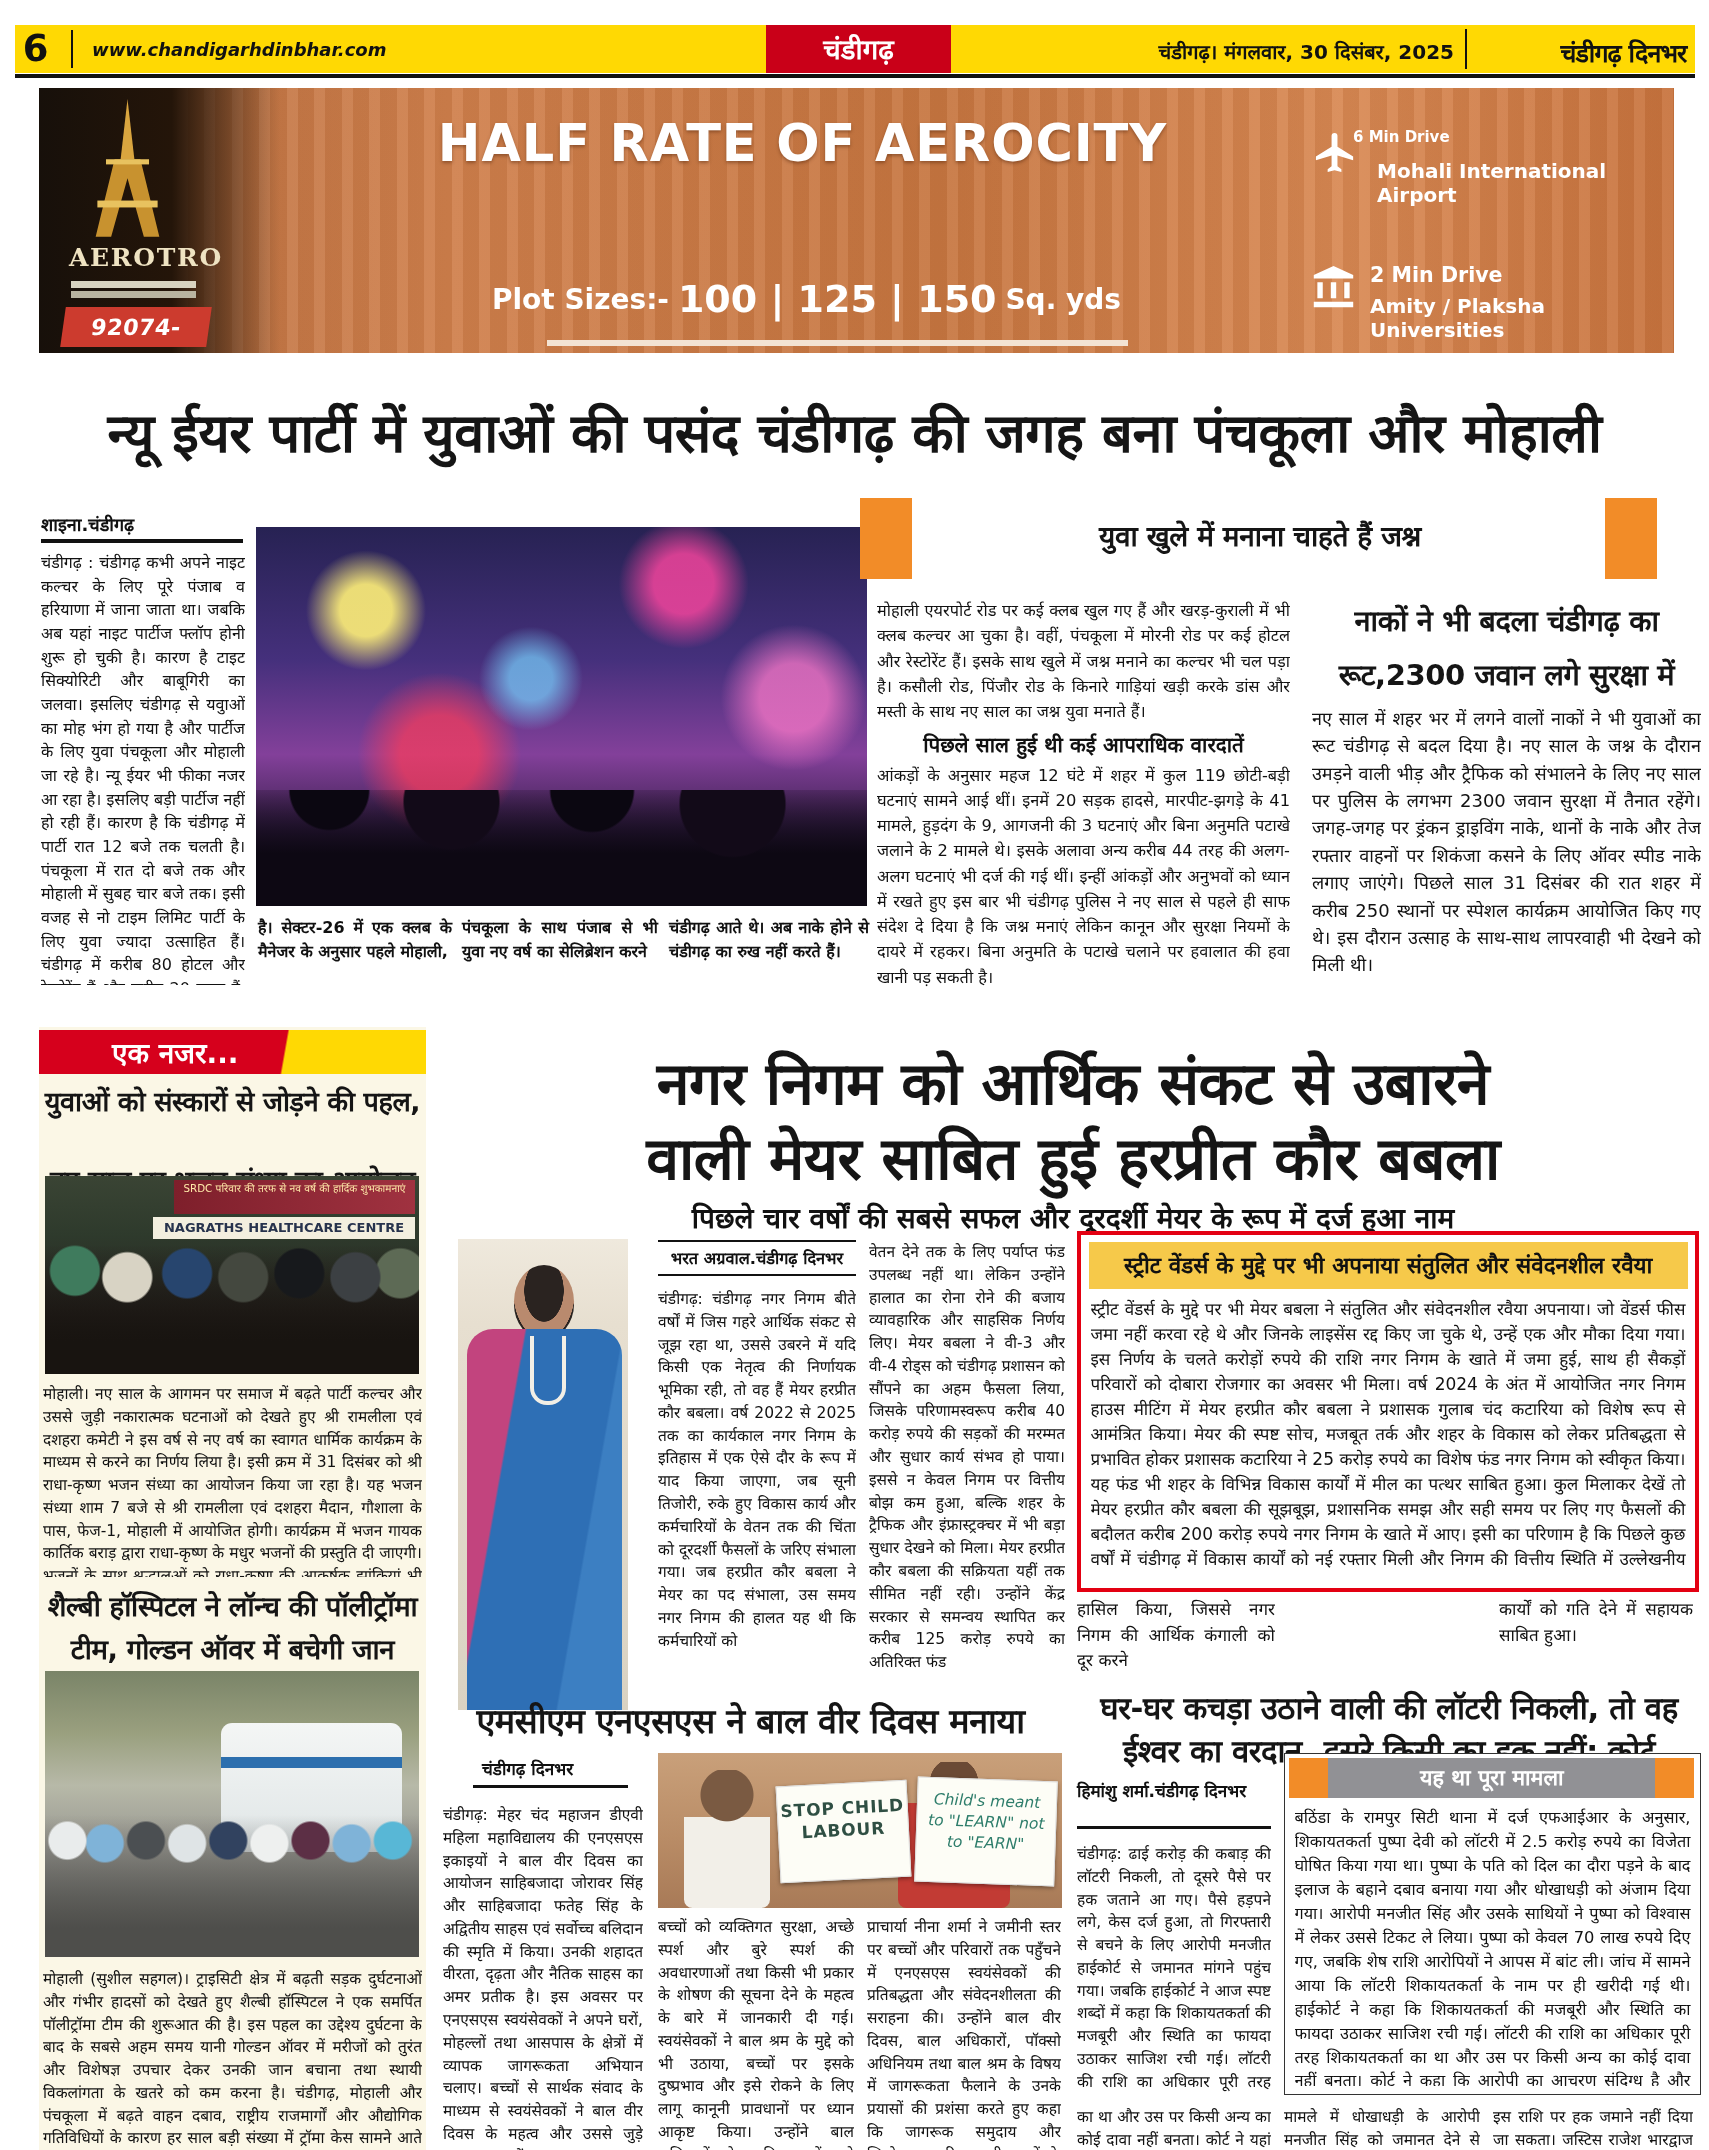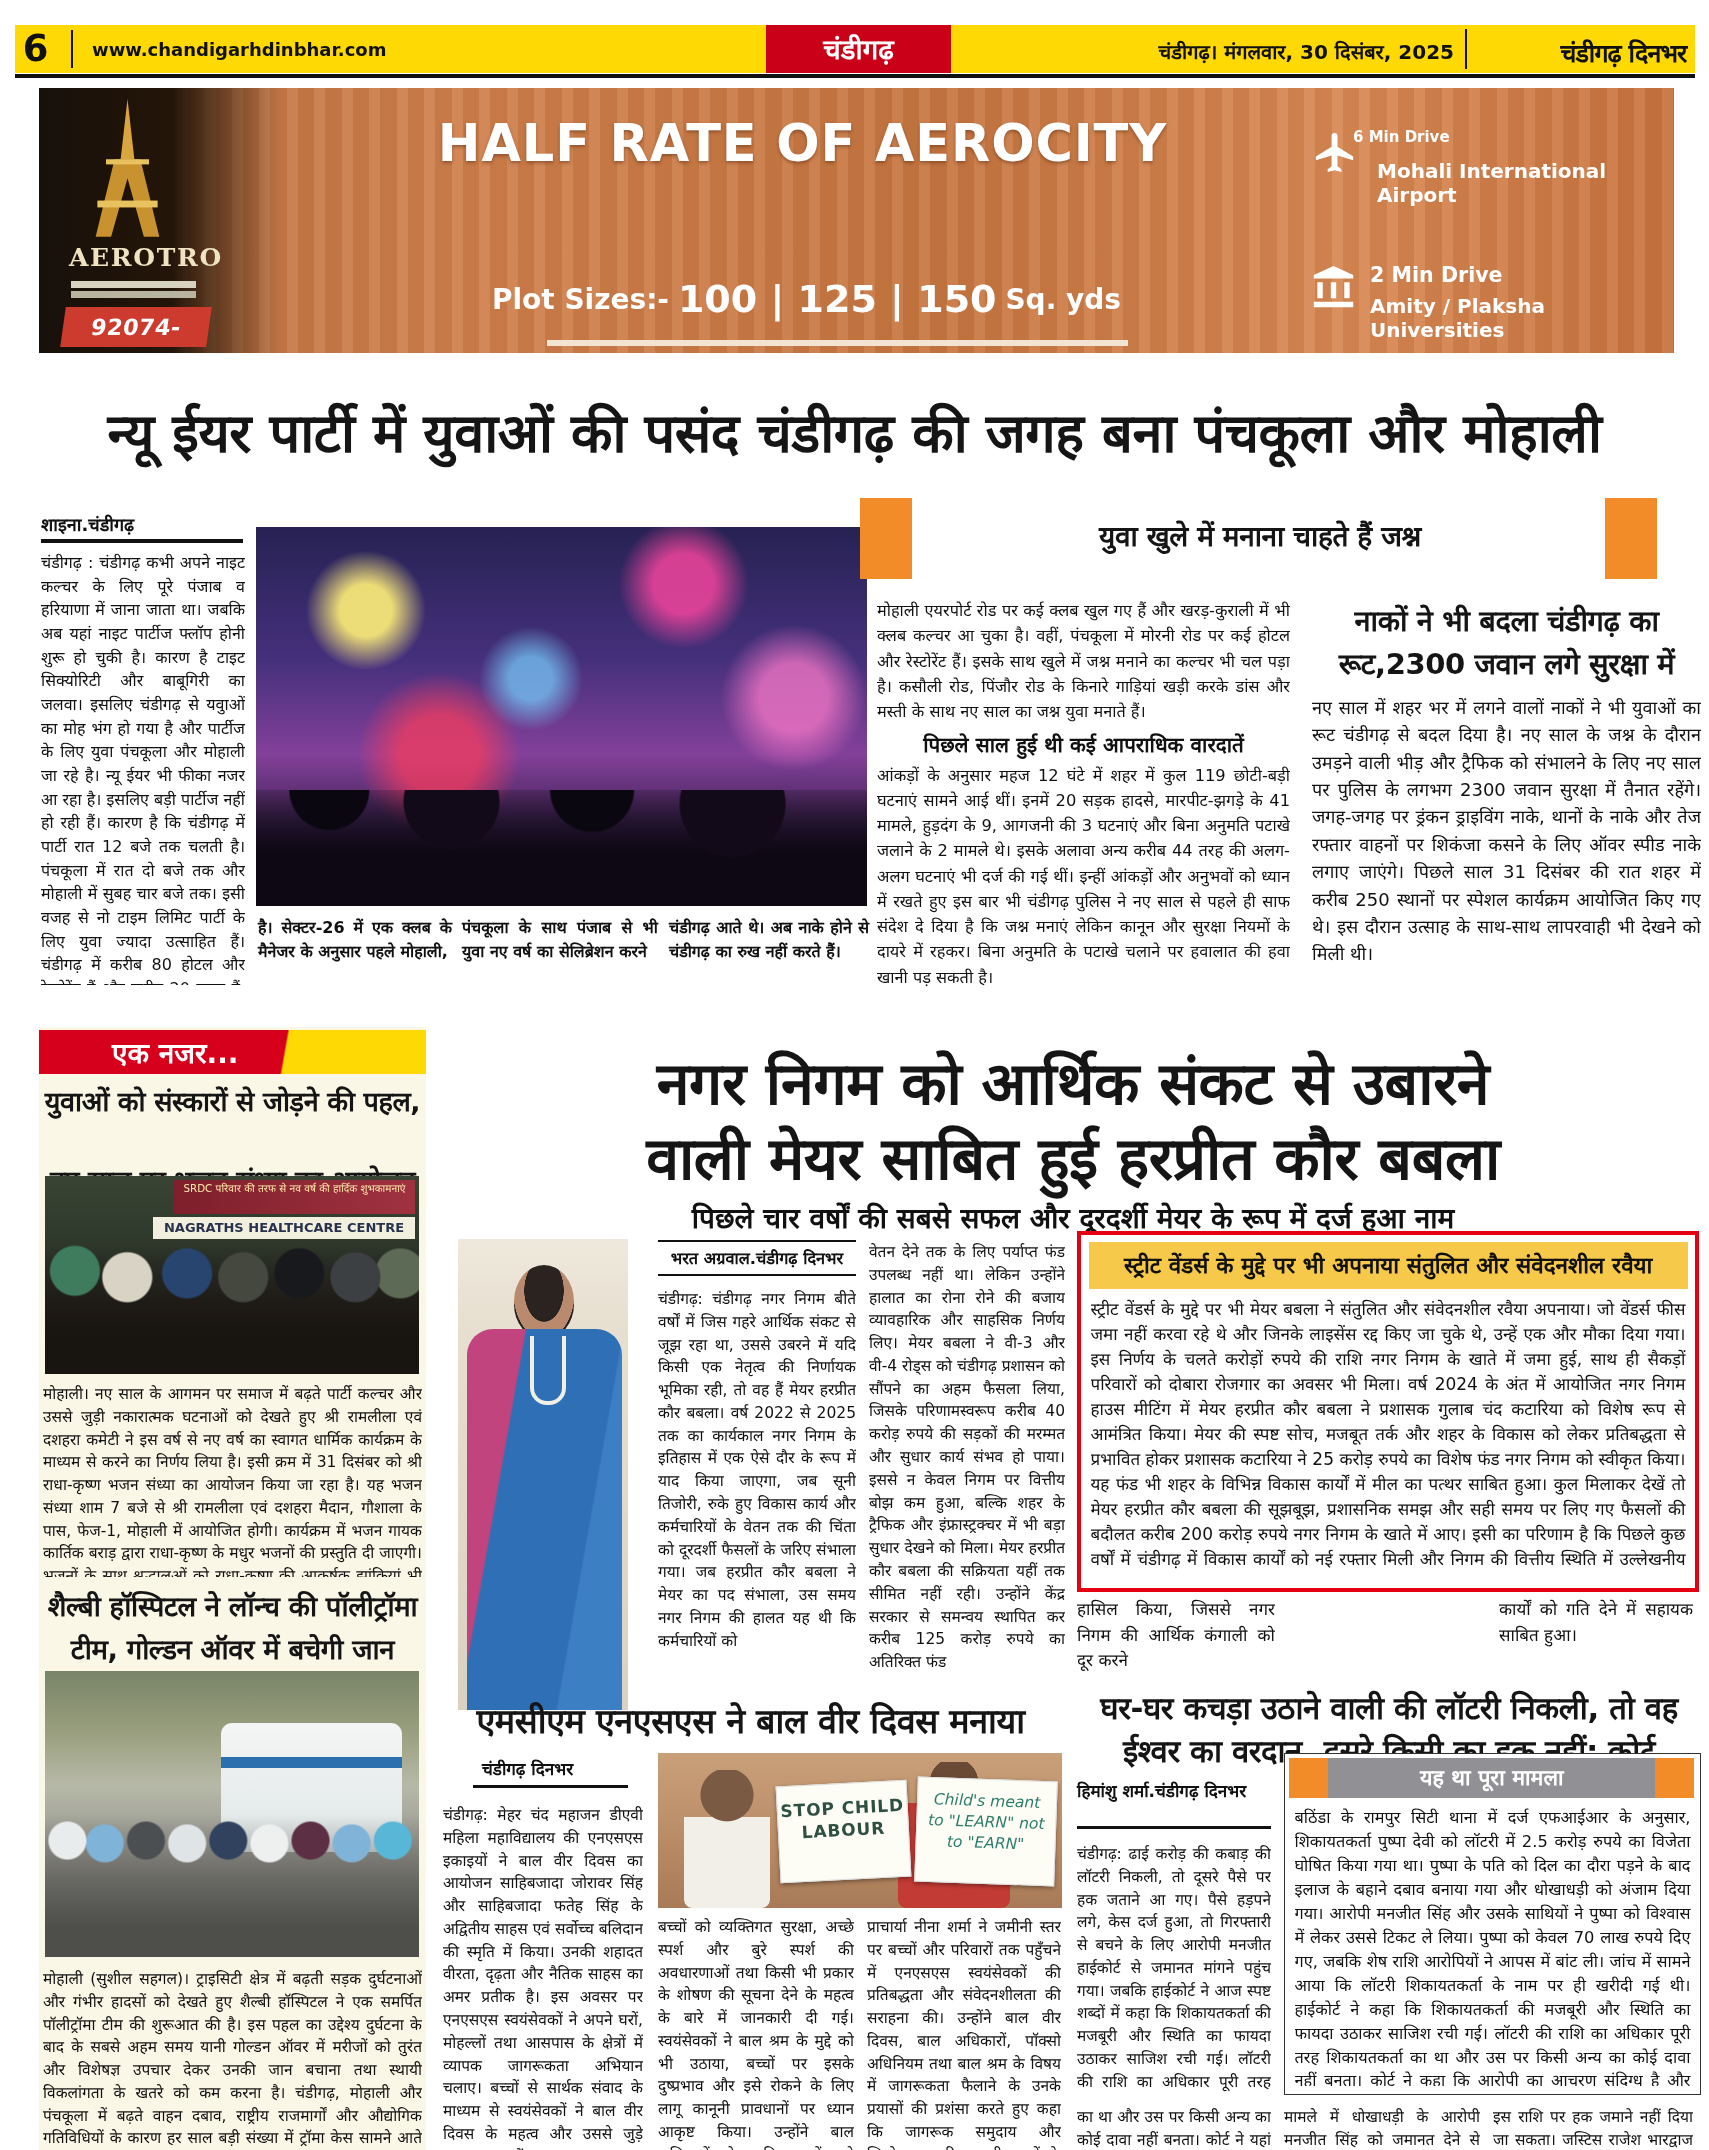--- a/index.html
+++ b/index.html
@@ -20,21 +20,21 @@
   .poster{position:absolute;background:#fdfdf6;border:0.9px solid #ddd;box-shadow:0 1.7px 4.3px rgba(0,0,0,.4);}
 </style>
 </head>
 <body>
 
 <div id="page">
 
   <div class="c" style="left:15px;top:25px;width:1680px;height:48px;background:#FFD903;">
     <div class="c bold" style="left:7.7px;top:1.7px;font-size:37px;">6</div>
     <div class="c" style="left:56px;top:5.2px;width:1.7px;height:38px;background:#111;"></div>
-    <div class="c bold" style="left:77px;top:13.8px;font-size:18px;">www.chandigarhdinbhar.com</div>
+    <div class="c bold" style="left:77px;top:13.8px;font-size:18px;font-style:italic;">www.chandigarhdinbhar.com</div>
     <div class="c ctr" style="left:751px;top:0;width:185px;height:48px;background:#C90018;">
       <span style="color:#fff;font-weight:bold;font-size:27.5px;line-height:48px;">चंडीगढ़</span>
     </div>
     <div class="c bold" style="right:241px;top:13px;font-size:20px;">चंडीगढ़। मंगलवार, 30 दिसंबर, 2025</div>
     <div class="c" style="right:228px;top:4.3px;width:1.7px;height:40px;background:#111;"></div>
     <div class="c bold" style="right:8.6px;top:9.5px;font-size:25px;letter-spacing:-0.9px;">चंडीगढ़ दिनभर</div>
   </div>
   <div class="c rule" style="left:15px;top:74px;width:1680px;height:3.9px;"></div>
 
   <div class="c clip" style="left:39px;top:88px;width:1635px;height:265px;
@@ -106,21 +106,21 @@
   <div class="c ctr headline" style="left:920px;top:516px;width:680px;font-size:28px;">युवा खुले में मनाना चाहते हैं जश्न</div>
 
   <div class="c clip" style="left:877px;top:598px;width:413px;height:389px;">
     <div class="jt" style="font-size:16.3px;line-height:1.55;font-weight:500;">मोहाली एयरपोर्ट रोड पर कई क्लब खुल गए हैं और खरड़-कुराली में भी क्लब कल्चर आ चुका है। वहीं, पंचकूला में मोरनी रोड पर कई होटल और रेस्टोरेंट हैं। इसके साथ खुले में जश्न मनाने का कल्चर भी चल पड़ा है। कसौली रोड, पिंजौर रोड के किनारे गाड़ियां खड़ी करके डांस और मस्ती के साथ नए साल का जश्न युवा मनाते हैं।</div>
     <div class="ctr bold" style="font-size:20.6px;margin:6px 0 4.3px 0;">पिछले साल हुई थी कई आपराधिक वारदातें</div>
     <div class="jt" style="font-size:16.3px;line-height:1.55;font-weight:500;">आंकड़ों के अनुसार महज 12 घंटे में शहर में कुल 119 छोटी-बड़ी घटनाएं सामने आई थीं। इनमें 20 सड़क हादसे, मारपीट-झगड़े के 41 मामले, हुड़दंग के 9, आगजनी की 3 घटनाएं और बिना अनुमति पटाखे जलाने के 2 मामले थे। इसके अलावा अन्य करीब 44 तरह की अलग-अलग घटनाएं भी दर्ज की गई थीं। इन्हीं आंकड़ों और अनुभवों को ध्यान में रखते हुए इस बार भी चंडीगढ़ पुलिस ने नए साल से पहले ही साफ संदेश दे दिया है कि जश्न मनाएं लेकिन कानून और सुरक्षा नियमों के दायरे में रहकर। बिना अनुमति के पटाखे चलाने पर हवालात की हवा खानी पड़ सकती है।</div>
   </div>
 
   <div class="c" style="left:1312px;top:600px;width:389px;height:387px;">
     <div class="ctr headline" style="font-size:29px;">नाकों ने भी बदला चंडीगढ़ का</div>
-    <div class="ctr headline" style="font-size:29px;margin-top:4px;">रूट,2300 जवान लगे सुरक्षा में</div>
+    <div class="ctr headline" style="font-size:29px;margin-top:15px;">रूट,2300 जवान लगे सुरक्षा में</div>
     <div class="jt clip" style="margin-top:12px;height:292px;font-size:18px;line-height:1.52;font-weight:500;">नए साल में शहर भर में लगने वालों नाकों ने भी युवाओं का रूट चंडीगढ़ से बदल दिया है। नए साल के जश्न के दौरान उमड़ने वाली भीड़ और ट्रैफिक को संभालने के लिए नए साल पर पुलिस के लगभग 2300 जवान सुरक्षा में तैनात रहेंगे। जगह-जगह पर ड्रंकन ड्राइविंग नाके, थानों के नाके और तेज रफ्तार वाहनों पर शिकंजा कसने के लिए ऑवर स्पीड नाके लगाए जाएंगे। पिछले साल 31 दिसंबर की रात शहर में करीब 250 स्थानों पर स्पेशल कार्यक्रम आयोजित किए गए थे। इस दौरान उत्साह के साथ-साथ लापरवाही भी देखने को मिली थी।</div>
   </div>
 
   <div class="c cream" style="left:39px;top:1027px;width:387px;height:1548px;"></div>
 
   <div class="c" style="left:39px;top:1030px;width:387px;height:44px;background:linear-gradient(100deg,#D6001C 0 63%,#FFD903 63.5% 100%);">
     <span class="c" style="left:73px;top:3.4px;color:#fff;font-weight:bold;font-size:28px;">एक नजर...</span>
   </div>
   <div class="c ctr headline" style="left:43px;top:1082px;width:379px;font-size:27px;">युवाओं को संस्कारों से जोड़ने की पहल,</div>
   <div class="c ctr headline" style="left:43px;top:1161px;width:379px;font-size:27px;">नए साल पर भजन संध्या का आयोजन</div>

